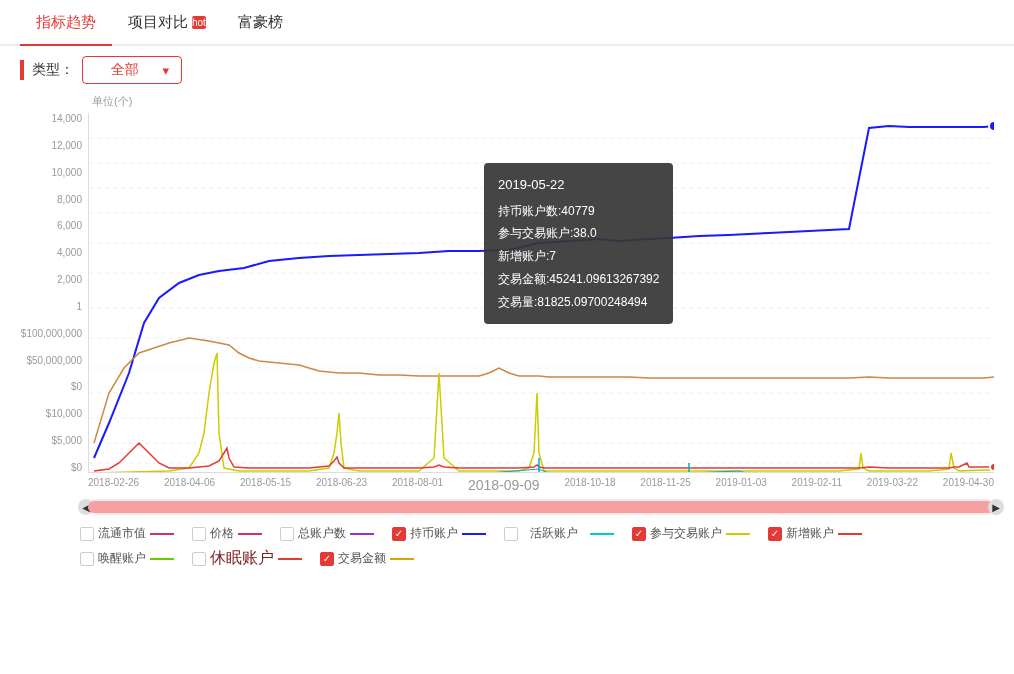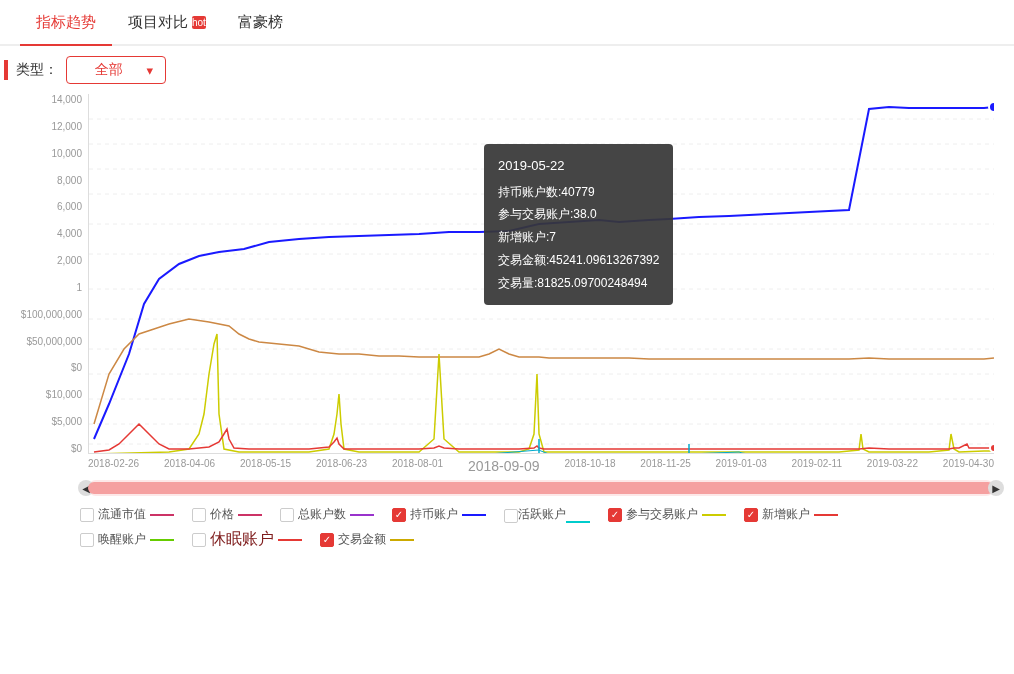--- a/index.html
+++ b/index.html
@@ -14,30 +14,31 @@
   </div>
   <div style="padding:0 16px;height:46px;display:flex;align-items:center;cursor:pointer;font-size:15px;color:#333;gap:4px;">
     <span>项目对比</span>
     <span style="background:#e53935;color:#fff;font-size:10px;padding:1px 0;border-radius:2px;">hot</span>
   </div>
   <div style="padding:0 16px;height:46px;display:flex;align-items:center;cursor:pointer;font-size:15px;color:#333;">
     <span>富豪榜</span>
   </div>
 </div>
 
-<div style="display:flex;align-items:center;padding:10px 4px;">
+<div style="display:flex;align-items:center;padding:10px 20px;">
   <div style="width:4px;height:20px;background:#e53935;margin-right:8px;"></div>
   <span style="font-size:14px;color:#333;margin-right:8px;">类型：</span>
   <div style="display:flex;align-items:center;border:1px solid #e53935;border-radius:4px;padding:4px 12px;min-width:100px;cursor:pointer;">
     <span style="flex:1;text-align:center;color:#e53935;font-size:14px;">全部</span>
     <span style="color:#e53935;margin-left:8px;">▾</span>
   </div>
 </div>
 
 <div style="position:relative;padding:0 20px 0 20px;">
+  <div style="font-size:11px;color:#999;margin-bottom:4px;margin-left:72px;">单位(个)</div>
 
   <div style="display:flex;position:relative;justify-content:space-between;">
 
     <div style="width:68px;display:flex;flex-direction:column;justify-content:space-between;font-size:10px;color:#999;text-align:right;padding-right:6px;height:360px;flex-shrink:0;">
       <span>14,000</span>
       <span>12,000</span>
       <span>10,000</span>
       <span>8,000</span>
       <span>6,000</span>
       <span>4,000</span>
@@ -148,21 +149,21 @@
       <span>总账户数</span>
       <span style="width:24px;height:2px;background:#9933cc;display:inline-block;"></span>
     </div>
 
     <div style="display:flex;align-items:center;gap:4px;font-size:12px;color:#555;">
       <div style="width:14px;height:14px;border:1px solid #e53935;border-radius:2px;background:#e53935;display:flex;align-items:center;justify-content:center;color:#fff;font-size:10px;">✓</div>
       <span>持币账户</span>
       <span style="width:24px;height:2px;background:#1a1aff;display:inline-block;"></span>
     </div>
 
-    <div style="display:flex;align-items:flex-end;gap:0;font-size:12px;color:#555;">
+    <div style="display:flex;align-items:center;gap:12px;font-size:12px;color:#555;">
       <div style="width:14px;height:14px;border:1px solid #ccc;border-radius:2px;"></div>
       <span>活跃账户</span>
       <span style="width:24px;height:2px;background:#00cccc;display:inline-block;"></span>
     </div>
 
     <div style="display:flex;align-items:center;gap:4px;font-size:12px;color:#555;">
       <div style="width:14px;height:14px;border:1px solid #e53935;border-radius:2px;background:#e53935;display:flex;align-items:center;justify-content:center;color:#fff;font-size:10px;">✓</div>
       <span>参与交易账户</span>
       <span style="width:24px;height:2px;background:#cccc00;display:inline-block;"></span>
     </div>

